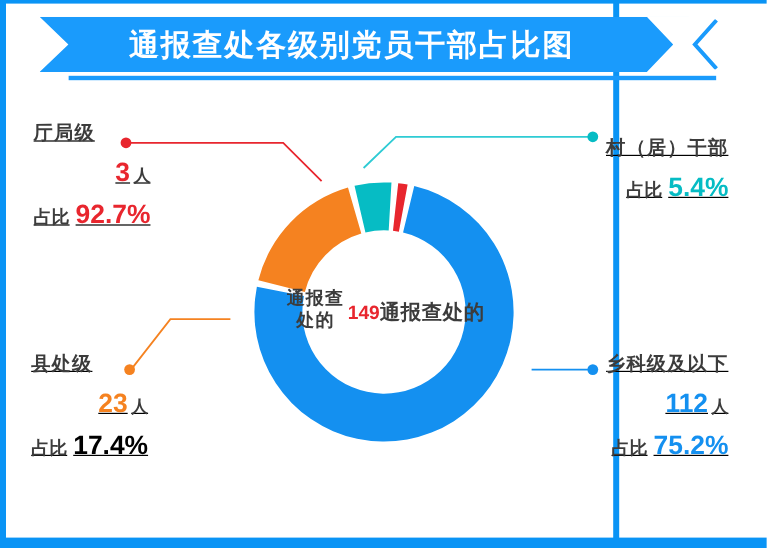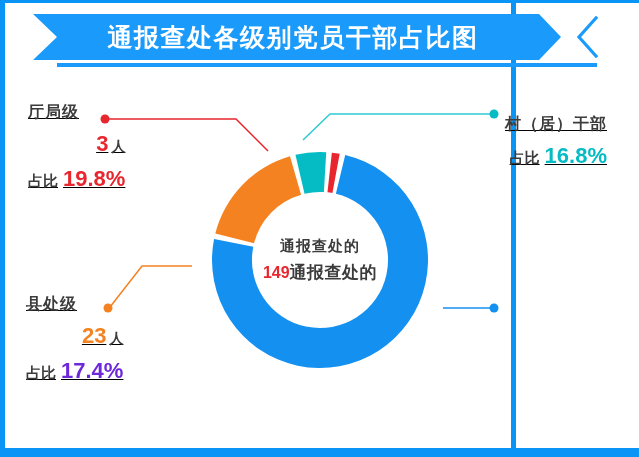--- a/index.html
+++ b/index.html
@@ -48,21 +48,21 @@
     position:absolute;left:33px;top:0;width:520px;height:46px;
     display:flex;align-items:center;justify-content:center;
     color:#ffffff;font-size:25px;font-weight:bold;letter-spacing:1.5px;
     white-space:nowrap;
   }
 
   
   #donut{position:absolute;left:208px;top:148px;width:224px;height:224px;}
   #center-text{
     position:absolute;left:236px;top:224px;width:168px;height:72px;
-    display:flex;flex-direction:column;justify-content:center;
+    display:flex;align-items:center;justify-content:center;
     text-align:center;
   }
   .ct-line1{font-size:15px;color:#3c3c3c;font-weight:bold;letter-spacing:1px;margin-bottom:5px;}
   .ct-line2{font-size:17px;color:#3c3c3c;font-weight:bold;letter-spacing:0.5px;white-space:nowrap;}
   .ct-num{color:#e8262e;font-size:16px;font-weight:bold;letter-spacing:0;}
 
   
   #leaders{position:absolute;left:0;top:0;width:639px;height:457px;}
 
   
@@ -136,35 +136,44 @@
       <span class="ct-num">149</span><span>通报查处的</span>
     </div>
   </div>
 
   <div class="label" id="label-ting">
     <div class="lbl-title">厅局级</div>
     <div class="lbl-row">
       <span class="big" style="color:#e8262e">3</span><span class="unit">人</span>
     </div>
     <div class="lbl-row">
-      <span>占比</span><span class="pct" style="color:#e8262e">19.8%</span>
+      <span>占比</span><span class="pct" style="color:#e8262e">92.7%</span>
     </div>
   </div>
 
   <div class="label" id="label-xian">
     <div class="lbl-title">县处级</div>
     <div class="lbl-row">
       <span class="big" style="color:#f58220">23</span><span class="unit">人</span>
     </div>
     <div class="lbl-row">
-      <span>占比</span><span class="pct" style="color:#6d28d9">17.4%</span>
+      <span>占比</span><span class="pct" style="color:#000000">17.4%</span>
     </div>
   </div>
 
   <div class="label" id="label-cun">
     <div class="lbl-title">村（居）干部</div>
     <div class="lbl-row">
-      <span>占比</span><span class="pct" style="color:#06bcc4">16.8%</span>
+      <span>占比</span><span class="pct" style="color:#06bcc4">5.4%</span>
     </div>
   </div>
 
+  <div class="label" id="label-xiang">
+    <div class="lbl-title">乡科级及以下</div>
+    <div class="lbl-row">
+      <span class="big" style="color:#1490f0">112</span><span class="unit">人</span>
+    </div>
+    <div class="lbl-row">
+      <span>占比</span><span class="pct" style="color:#1490f0">75.2%</span>
+    </div>
+  </div>
 
 </div>
 
 </body></html>

